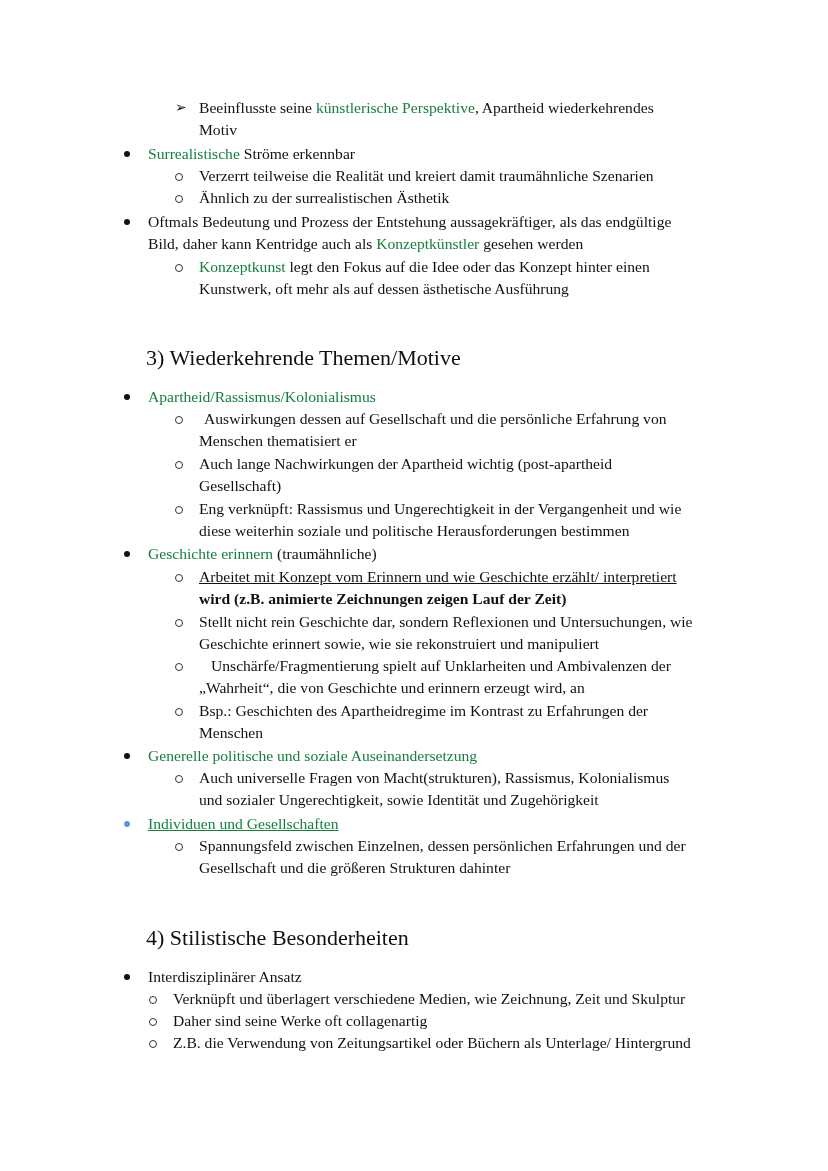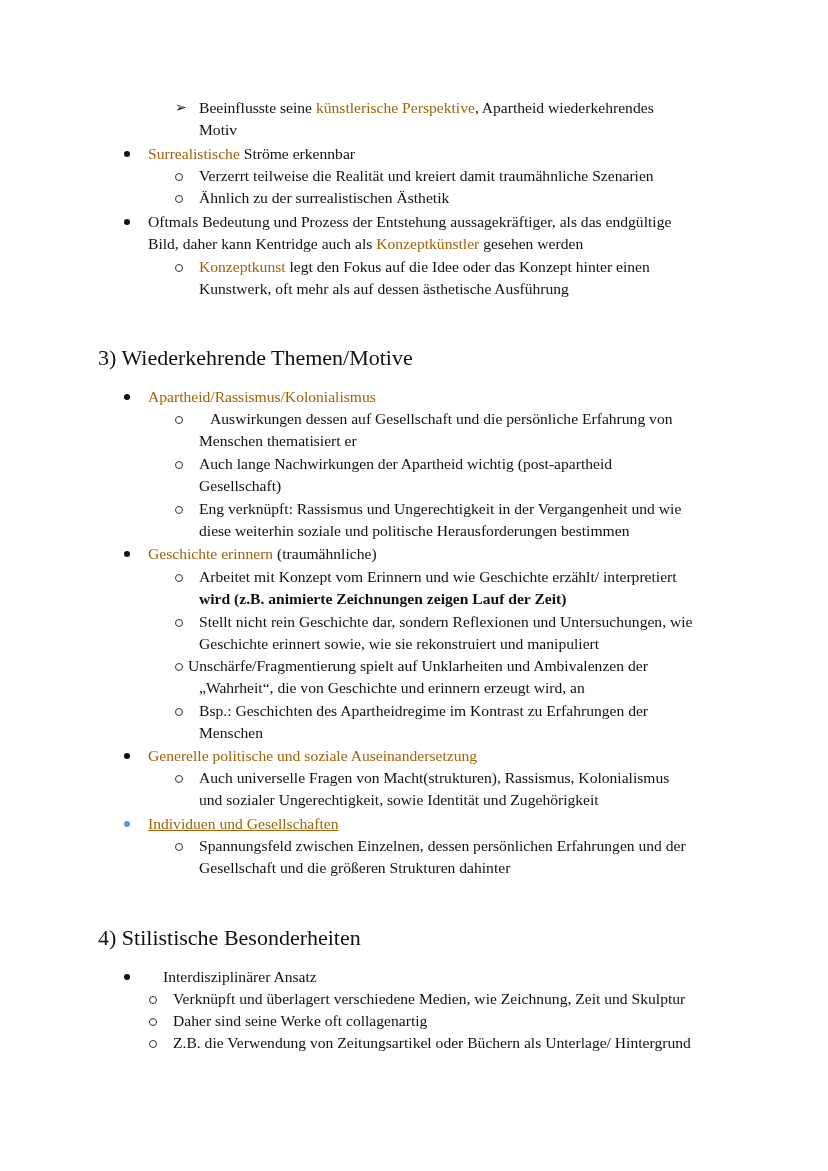--- a/index.html
+++ b/index.html
@@ -3,26 +3,26 @@
 <meta charset="utf-8">
 <style>
   html, body { margin: 0; padding: 0; background: #ffffff; }
   body {
     width: 828px; height: 1171px; position: relative; overflow: hidden;
     font-family: "Liberation Serif", "DejaVu Serif", serif;
     color: #111111;
     font-size: 15.6px;
   }
   .line { position: absolute; white-space: nowrap; line-height: 20px; }
-  .hl { color: #a16207; }
+  .hl { color: #15803d; }
   .bullet-dot { position: absolute; width: 6px; height: 6px; border-radius: 50%; background: #111; }
   .bullet-dot.blue { background: #5b9bd5; }
   .bullet-circle { position: absolute; width: 6px; height: 6px; border-radius: 50%; border: 1px solid #333; box-sizing: border-box; width: 8px; height: 8px; }
   .bullet-arrow { position: absolute; font-size: 14px; line-height: 20px; }
-  .heading { position: absolute; white-space: nowrap; font-size: 22px; line-height: 26px; }
+  .heading { position: absolute; white-space: nowrap; font-size: 22px; line-height: 26px; margin-left: 48px; }
 </style>
 </head>
 <body>
 
 <span class="bullet-arrow" style="left:175px; top:98px;">➢</span>
 <div class="line" style="left:199px; top:98px;">
   <span>Beeinflusste seine </span><span class="hl">künstlerische Perspektive</span><span>, Apartheid wiederkehrendes</span>
 </div>
 <div class="line" style="left:199px; top:120px;">Motiv</div>
 
@@ -44,60 +44,60 @@
 <div class="line" style="left:199px; top:257px;">
   <span class="hl">Konzeptkunst</span><span> legt den Fokus auf die Idee oder das Konzept hinter einen</span>
 </div>
 <div class="line" style="left:199px; top:279px;">Kunstwerk, oft mehr als auf dessen ästhetische Ausführung</div>
 
 <div class="heading" style="left:98px; top:345px;">3) Wiederkehrende Themen/Motive</div>
 
 <span class="bullet-dot" style="left:124px; top:394px;"></span>
 <div class="line hl" style="left:148px; top:387px;">Apartheid/Rassismus/Kolonialismus</div>
 <span class="bullet-circle" style="left:175px; top:416px;"></span>
-<div class="line" style="left:210px; top:409px;text-align:right;">Auswirkungen dessen auf Gesellschaft und die persönliche Erfahrung von</div>
+<div class="line" style="left:204px; top:409px;text-align:right;">Auswirkungen dessen auf Gesellschaft und die persönliche Erfahrung von</div>
 <div class="line" style="left:199px; top:431px;">Menschen thematisiert er</div>
 <span class="bullet-circle" style="left:175px; top:461px;"></span>
 <div class="line" style="left:199px; top:454px;">Auch lange Nachwirkungen der Apartheid wichtig (post-apartheid</div>
 <div class="line" style="left:199px; top:476px;">Gesellschaft)</div>
 <span class="bullet-circle" style="left:175px; top:506px;"></span>
 <div class="line" style="left:199px; top:499px;">Eng verknüpft: Rassismus und Ungerechtigkeit in der Vergangenheit und wie</div>
 <div class="line" style="left:199px; top:521px;">diese weiterhin soziale und politische Herausforderungen bestimmen</div>
 
 <span class="bullet-dot" style="left:124px; top:551px;"></span>
 <div class="line" style="left:148px; top:544px;">
   <span class="hl">Geschichte erinnern</span><span> (traumähnliche)</span>
 </div>
 <span class="bullet-circle" style="left:175px; top:574px;"></span>
-<div class="line" style="left:199px; top:567px;">Arbeitet mit Konzept vom Erinnern und wie Geschichte erzählt/ interpretiert</div>
+<div class="line" style="left:199px; top:567px;text-decoration:underline;">Arbeitet mit Konzept vom Erinnern und wie Geschichte erzählt/ interpretiert</div>
 <div class="line" style="left:199px; top:589px;font-weight:bold;">wird  (z.B. animierte Zeichnungen zeigen Lauf der Zeit)</div>
 <span class="bullet-circle" style="left:175px; top:619px;"></span>
 <div class="line" style="left:199px; top:612px;">Stellt nicht rein Geschichte dar, sondern Reflexionen und Untersuchungen, wie</div>
 <div class="line" style="left:199px; top:634px;">Geschichte erinnert sowie, wie sie rekonstruiert und manipuliert</div>
 <span class="bullet-circle" style="left:175px; top:663px;"></span>
-<div class="line" style="left:188px; top:656px;">Unschärfe/Fragmentierung spielt auf Unklarheiten und Ambivalenzen der</div>
+<div class="line" style="left:211px; top:656px;">Unschärfe/Fragmentierung spielt auf Unklarheiten und Ambivalenzen der</div>
 <div class="line" style="left:199px; top:678px;">„Wahrheit“, die von Geschichte und erinnern erzeugt wird, an</div>
 <span class="bullet-circle" style="left:175px; top:708px;"></span>
 <div class="line" style="left:199px; top:701px;">Bsp.: Geschichten des Apartheidregime im Kontrast zu Erfahrungen der</div>
 <div class="line" style="left:199px; top:723px;">Menschen</div>
 
 <span class="bullet-dot" style="left:124px; top:753px;"></span>
 <div class="line hl" style="left:148px; top:746px;">Generelle politische und soziale Auseinandersetzung</div>
 <span class="bullet-circle" style="left:175px; top:775px;"></span>
 <div class="line" style="left:199px; top:768px;text-align:center;">Auch universelle Fragen von Macht(strukturen), Rassismus, Kolonialismus</div>
 <div class="line" style="left:199px; top:790px;">und sozialer Ungerechtigkeit, sowie Identität und Zugehörigkeit</div>
 
 <span class="bullet-dot blue" style="left:124px; top:821px;"></span>
 <div class="line hl" style="left:148px; top:814px;text-decoration:underline;">Individuen und Gesellschaften</div>
 <span class="bullet-circle" style="left:175px; top:843px;"></span>
 <div class="line" style="left:199px; top:836px;">Spannungsfeld zwischen Einzelnen, dessen persönlichen Erfahrungen und der</div>
 <div class="line" style="left:199px; top:858px;">Gesellschaft und die größeren Strukturen dahinter</div>
 
 <div class="heading" style="left:98px; top:925px;">4) Stilistische Besonderheiten</div>
 
 <span class="bullet-dot" style="left:124px; top:974px;"></span>
-<div class="line" style="left:163px; top:967px;">Interdisziplinärer Ansatz</div>
+<div class="line" style="left:148px; top:967px;">Interdisziplinärer Ansatz</div>
 <span class="bullet-circle" style="left:149px; top:996px;"></span>
 <div class="line" style="left:173px; top:989px;">Verknüpft und überlagert verschiedene Medien, wie Zeichnung, Zeit und Skulptur</div>
 <span class="bullet-circle" style="left:149px; top:1018px;"></span>
 <div class="line" style="left:173px; top:1011px;">Daher sind seine Werke oft collagenartig</div>
 <span class="bullet-circle" style="left:149px; top:1040px;"></span>
 <div class="line" style="left:173px; top:1033px;">Z.B. die Verwendung von Zeitungsartikel oder Büchern als Unterlage/ Hintergrund</div>
 
 </body></html>

